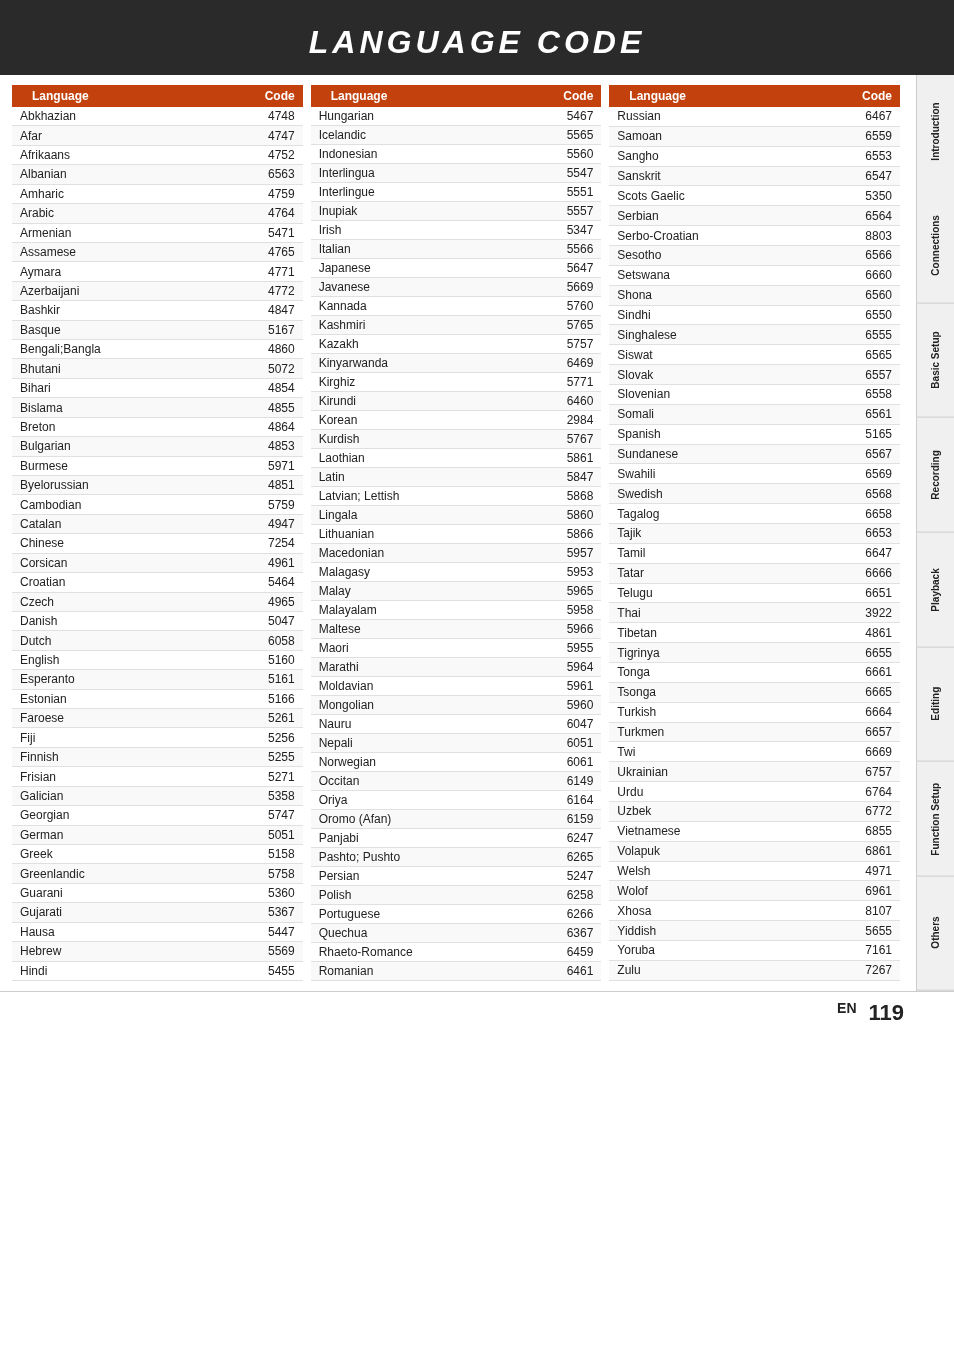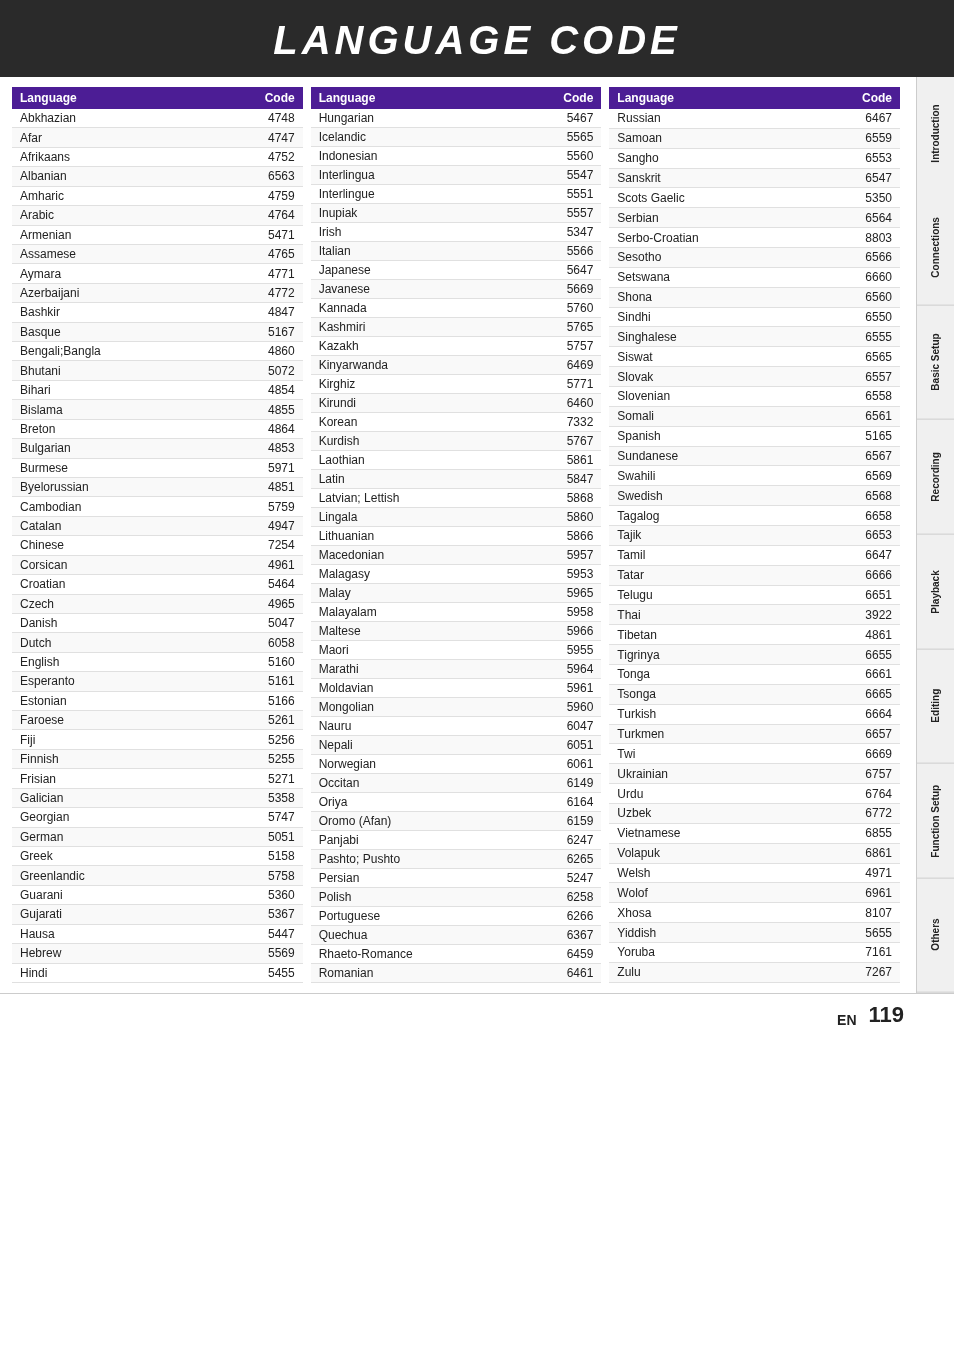--- a/index.html
+++ b/index.html
@@ -9,24 +9,24 @@
       width: 954px;
       min-height: 1348px;
       position: relative;
       overflow-x: hidden;
     }
 
     .page-title {
       background: #2a2a2a;
       color: #fff;
       text-align: center;
-      font-size: 40px;
+      font-size: 32px;
       font-weight: 900;
       letter-spacing: 4px;
-      padding: 18px 0 14px;
+      padding: 24px 0 14px;
       font-style: italic;
       text-transform: uppercase;
     }
 
     .main-content {
       display: flex;
       flex-direction: row;
       padding: 0;
       position: relative;
     }
@@ -39,23 +39,23 @@
     }
 
     .lang-table {
       flex: 1;
       border-collapse: collapse;
       font-size: 12px;
       margin-right: 8px;
     }
 
     .lang-table th {
-      background: #4c1d95;
+      background: #c2410c;
       color: #fff;
-      padding: 4px 8px;
+      padding: 4px 20px;
       text-align: left;
       font-size: 12px;
       font-weight: bold;
     }
 
     .lang-table th.code-col {
       text-align: right;
       padding-right: 8px;
     }
 
@@ -104,21 +104,21 @@
     }
 
     .sidebar-section:first-child {
       border-top: none;
     }
 
     
     .page-footer {
       display: flex;
       justify-content: flex-end;
-      align-items: flex-end;
+      align-items: flex-start;
       padding: 8px 50px 10px 0;
       font-size: 13px;
       color: #222;
       font-weight: bold;
       border-top: 1px solid #ccc;
     }
 
     .page-footer .en-label {
       margin-right: 12px;
       font-weight: bold;
@@ -399,21 +399,21 @@
             <tr>
               <td>Kirghiz</td>
               <td class="code-val">5771</td>
             </tr>
             <tr>
               <td>Kirundi</td>
               <td class="code-val">6460</td>
             </tr>
             <tr>
               <td>Korean</td>
-              <td class="code-val">7332</td>
+              <td class="code-val">2984</td>
             </tr>
             <tr>
               <td>Kurdish</td>
               <td class="code-val">5767</td>
             </tr>
             <tr>
               <td>Laothian</td>
               <td class="code-val">5861</td>
             </tr>
             <tr>

